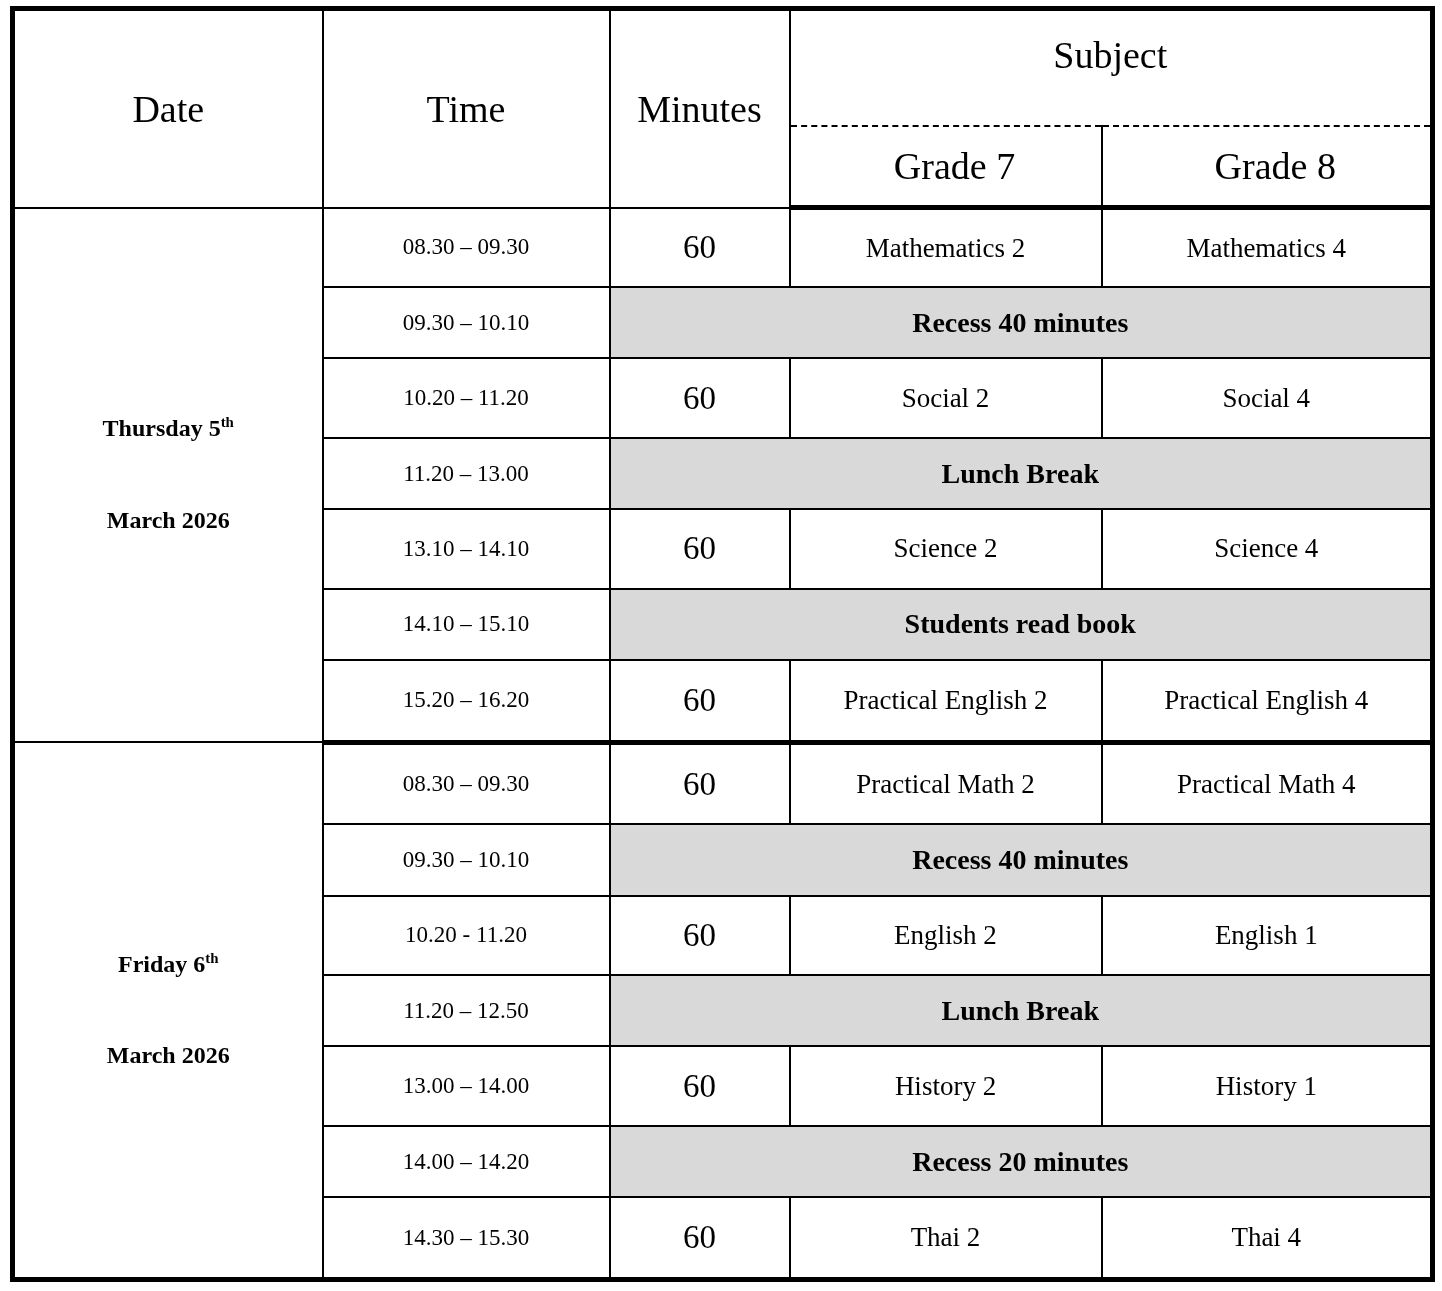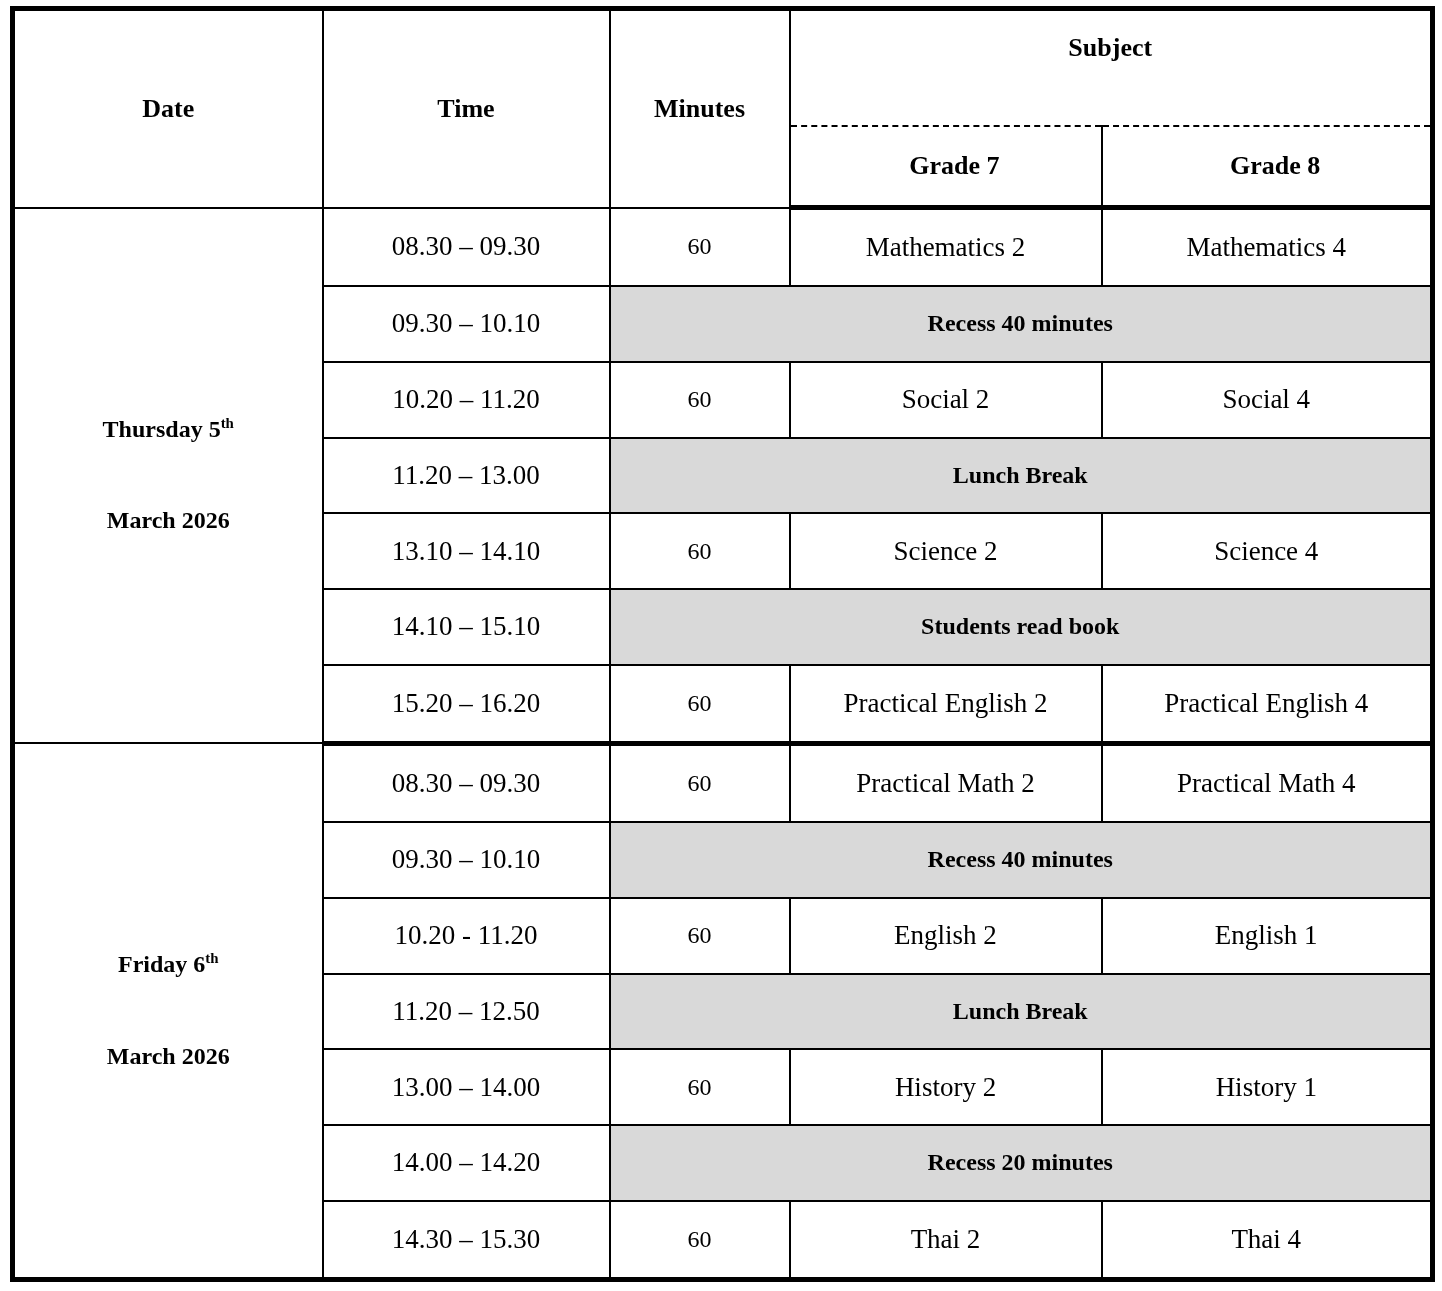--- a/index.html
+++ b/index.html
@@ -34,22 +34,22 @@
 
   td, th {
     border: 2px solid #000000;
     text-align: center;
     vertical-align: middle;
     font-size: 27px;
     font-weight: normal;
     padding: 4px 6px;
   }
   th {
-    font-weight: bold;
-    font-size: 26px;
+    font-weight: normal;
+    font-size: 38px;
   }
   
   .hdr-top th {
     height: 90px;
   }
   th.subject-head {
     border-bottom: none;
     padding-bottom: 2px;
     vertical-align: top;
     padding-top: 22px;
@@ -68,27 +68,27 @@
     font-size: 24px;
     line-height: 1.9;
   }
   td.date-cell sup {
     font-size: 0.62em;
     vertical-align: super;
   }
   .break-cell {
     background: #d9d9d9;
     font-weight: bold;
-    font-size: 24px;
+    font-size: 28px;
   }
   tr.day-last > td {
     border-bottom: 5px solid #000000;
   }
-  .time-cell { font-size: 27px; }
-  .min-cell  { font-size: 24px; }
+  .time-cell { font-size: 23px; }
+  .min-cell  { font-size: 33px; }
   .subj-cell { font-size: 27px; }
 </style>
 </head>
 <body>
 
 <div class="sheet">
   <table class="timetable">
     <colgroup>
       <col class="c-date">
         <col class="c-time">

